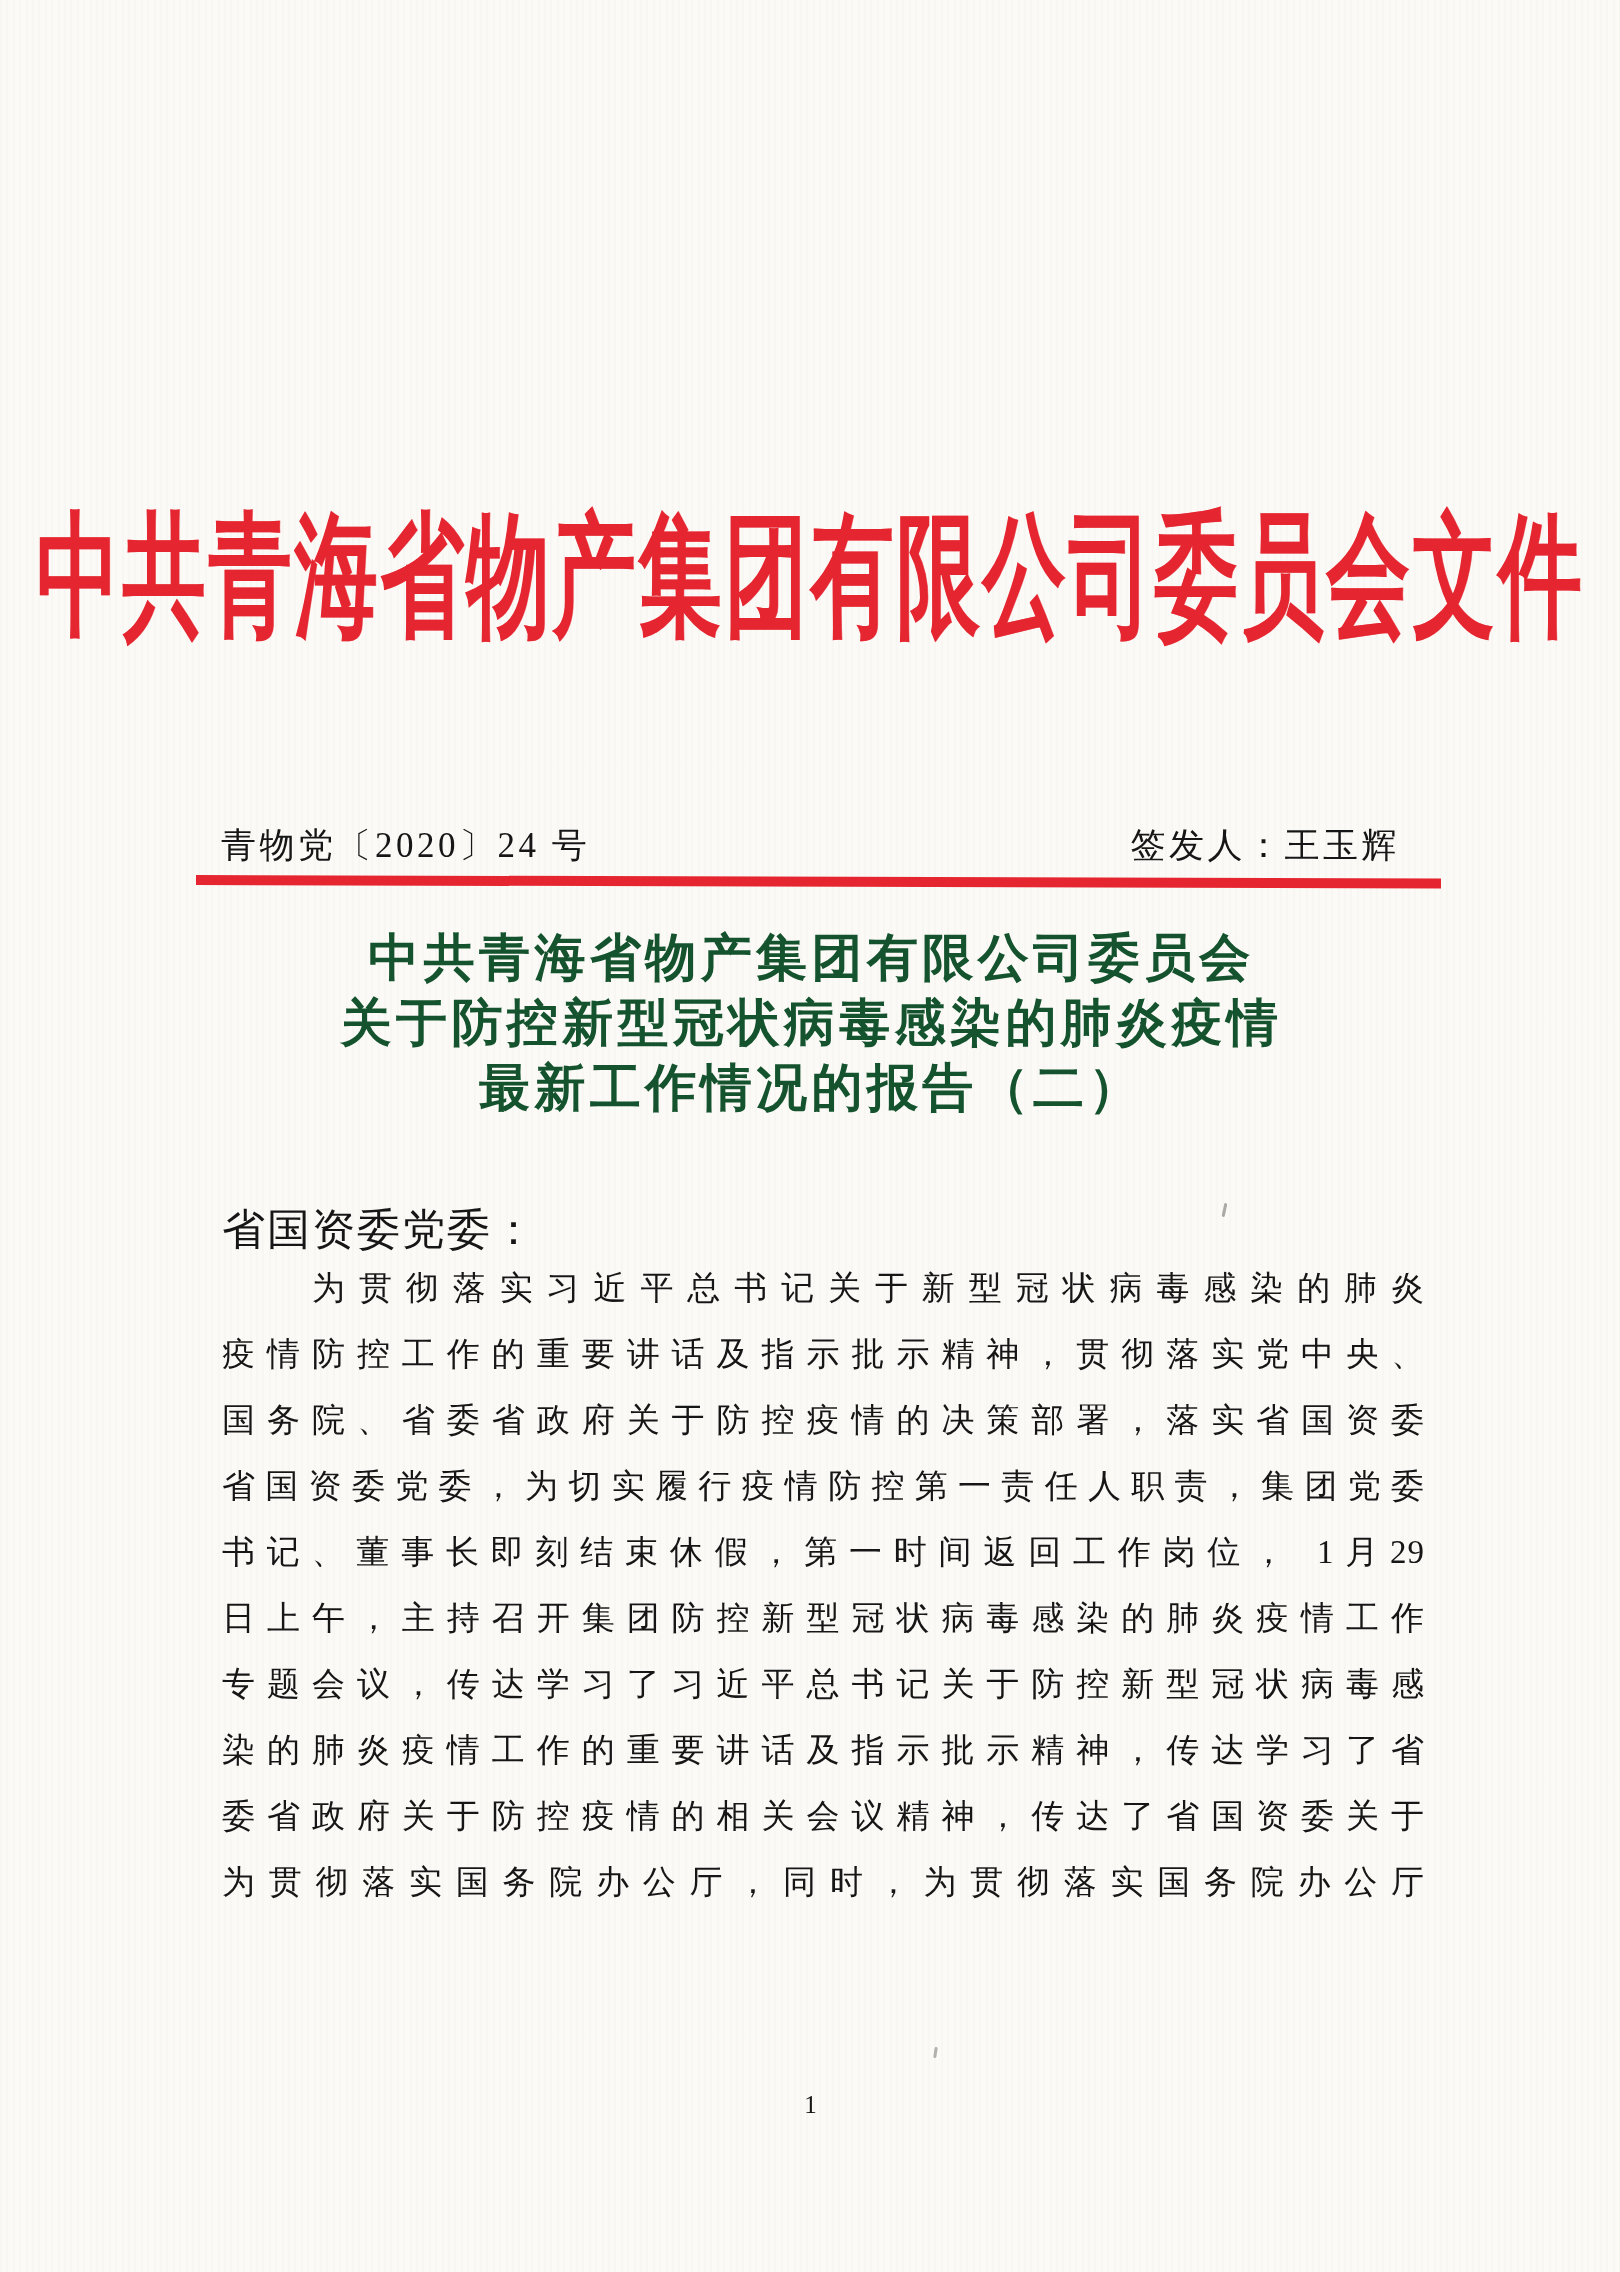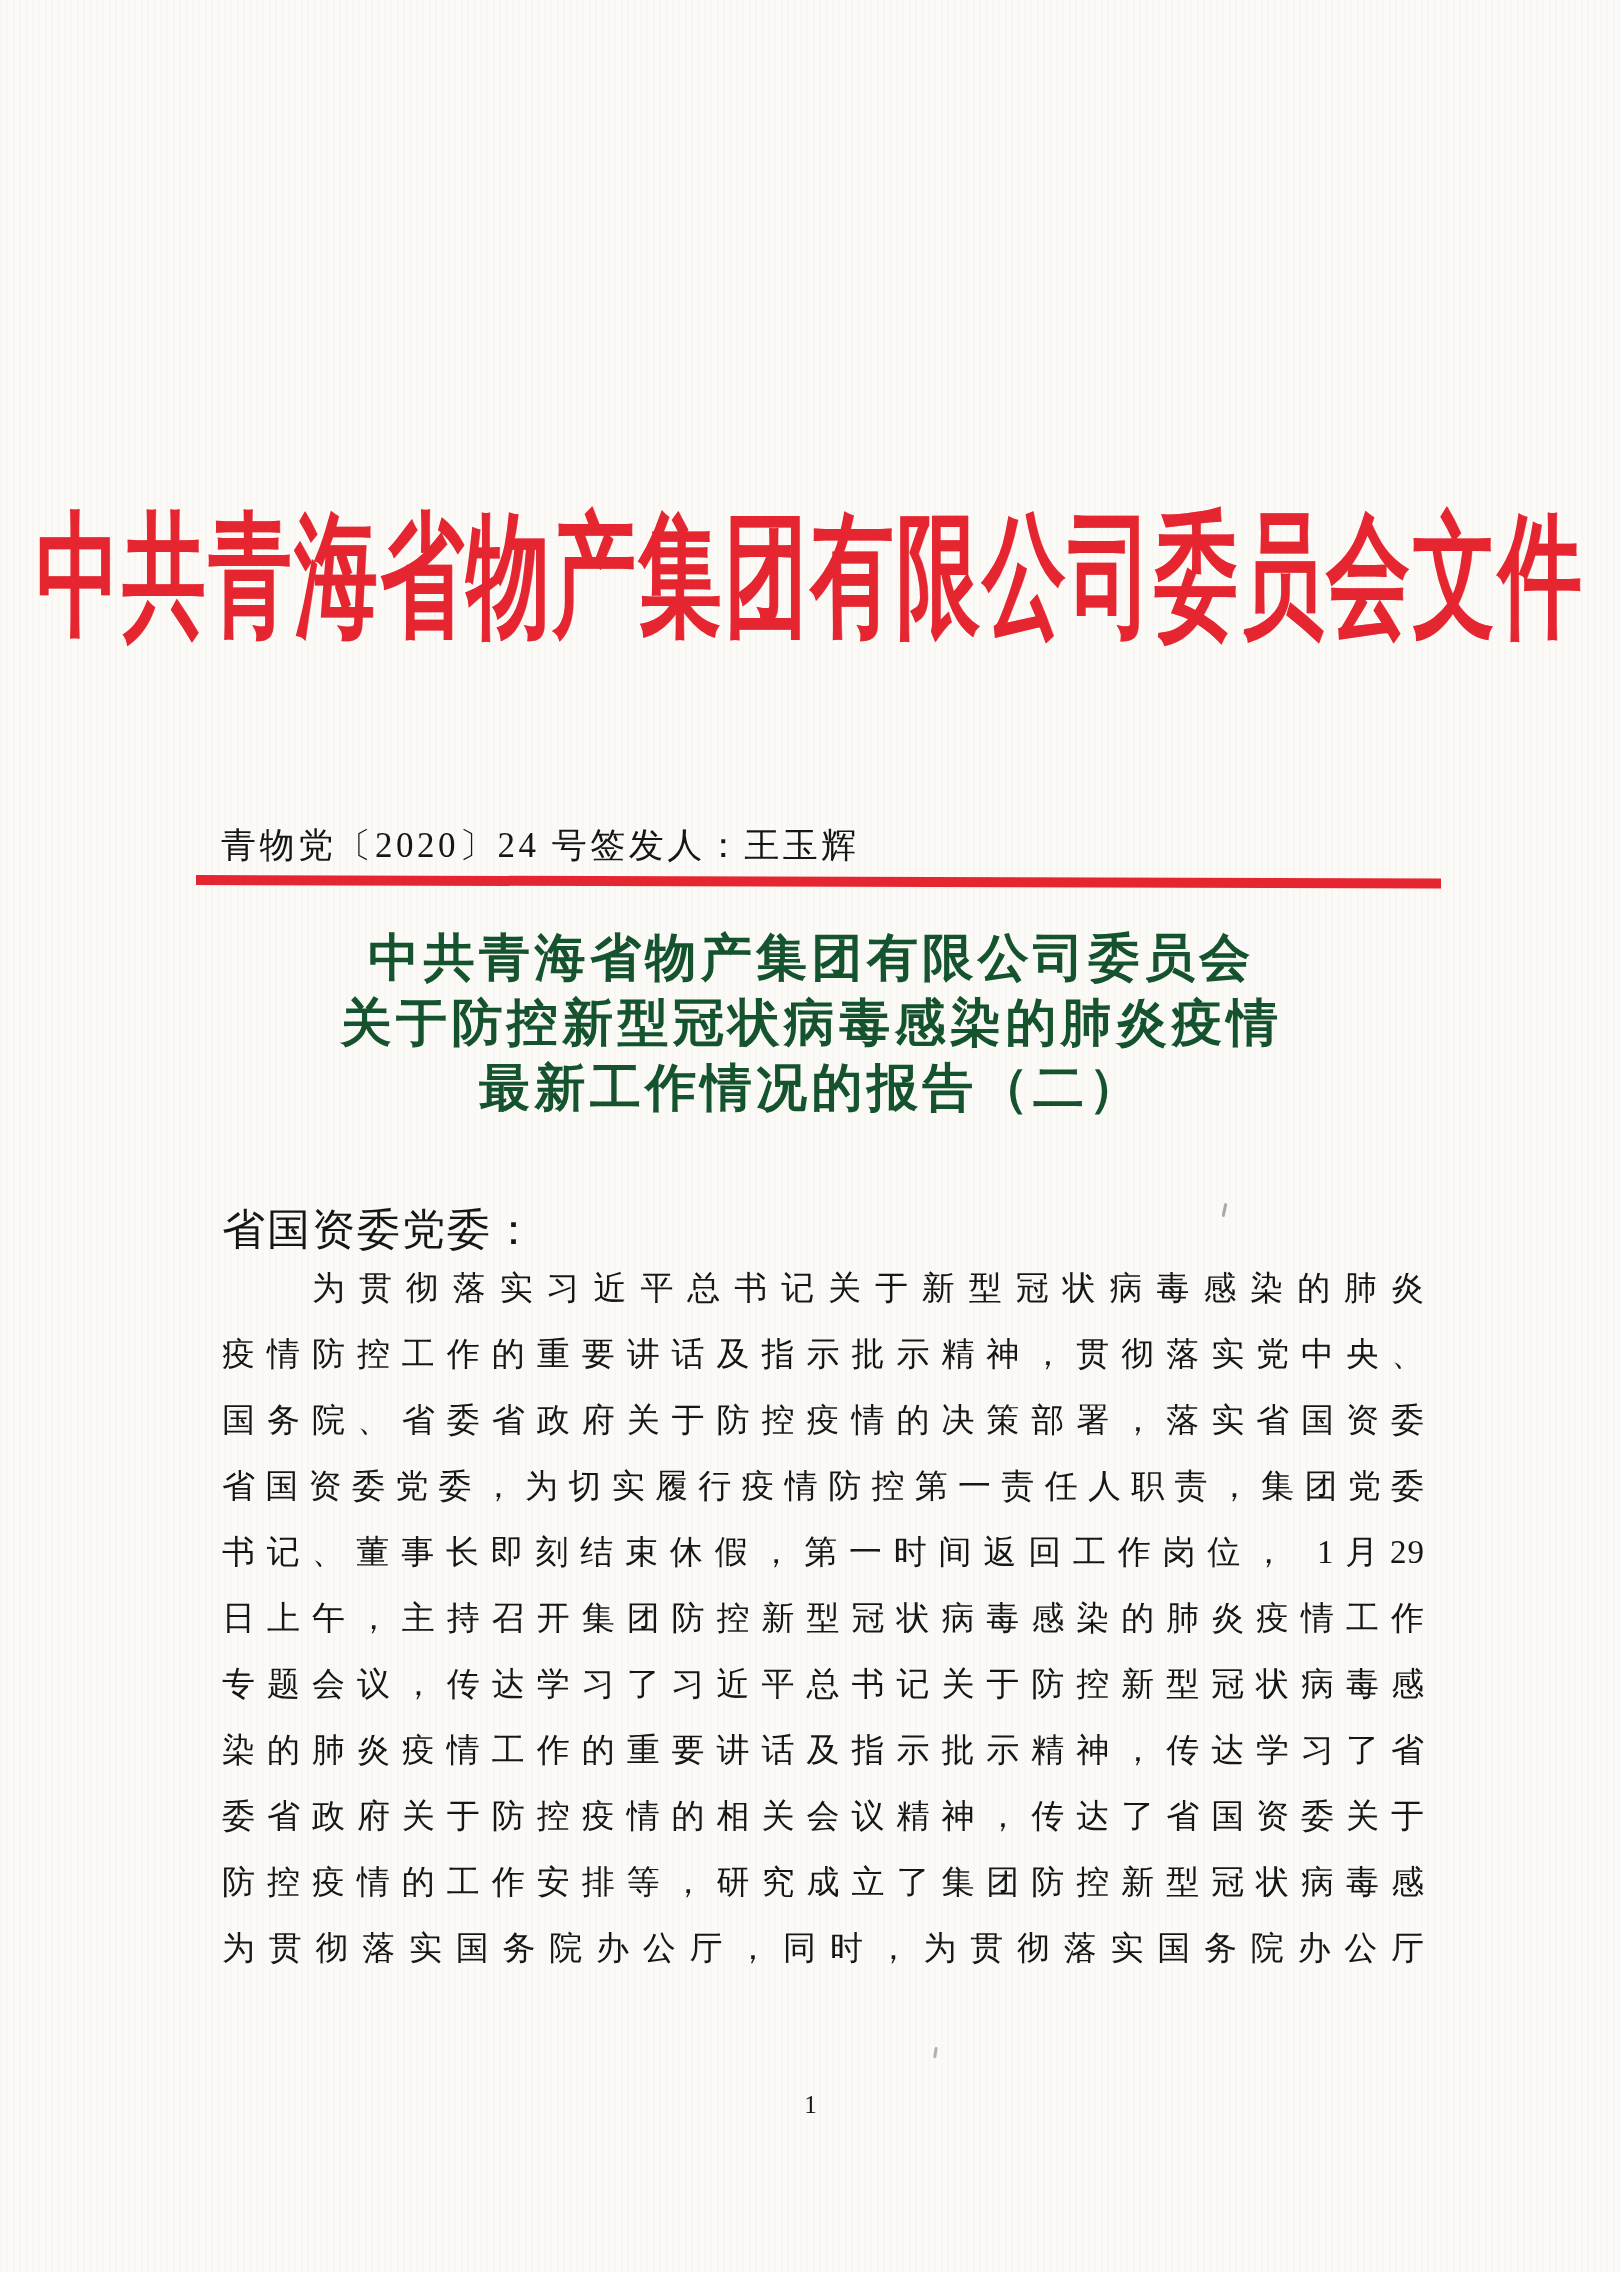--- a/index.html
+++ b/index.html
@@ -47,21 +47,21 @@
     white-space:nowrap;
     transform:scaleY(1.62);
     transform-origin:center;
     text-shadow:0.5px 0 0 rgba(229,37,47,.55);
   }
 
   .doc-row{
     position:absolute;
     top:822px; left:221px;
     width:1179px; height:47px;
-    display:flex; justify-content:flex-start; align-items:center;
+    display:flex; justify-content:space-between; align-items:center;
     font-size:35px;
     letter-spacing:3.5px;
     white-space:nowrap;
   }
 
   .red-line{
     position:absolute;
     top:875px; left:196px;
     width:1245px; height:10px;
     background:var(--red);
@@ -153,21 +153,20 @@
   <div class="body-block">
     <div class="body-line indent">为贯彻落实习近平总书记关于新型冠状病毒感染的肺炎</div>
     <div class="body-line">疫情防控工作的重要讲话及指示批示精神，贯彻落实党中央、</div>
     <div class="body-line">国务院、省委省政府关于防控疫情的决策部署，落实省国资委</div>
     <div class="body-line">省国资委党委，为切实履行疫情防控第一责任人职责，集团党委</div>
     <div class="body-line">书记、董事长即刻结束休假，第一时间返回工作岗位， 1月29</div>
     <div class="body-line">日上午，主持召开集团防控新型冠状病毒感染的肺炎疫情工作</div>
     <div class="body-line">专题会议，传达学习了习近平总书记关于防控新型冠状病毒感</div>
     <div class="body-line">染的肺炎疫情工作的重要讲话及指示批示精神，传达学习了省</div>
     <div class="body-line">委省政府关于防控疫情的相关会议精神，传达了省国资委关于</div>
-    <div class="body-line">防控疫情的工作安排等，研究成立了集团防控新型冠状病毒感</div>
     <div class="body-line">为贯彻落实国务院办公厅，同时，为贯彻落实国务院办公厅</div>
   </div>
 
   <div class="page-num">1</div>
 
   <div class="speck speck-1"></div>
   <div class="speck speck-2"></div>
 
 </div>
 

